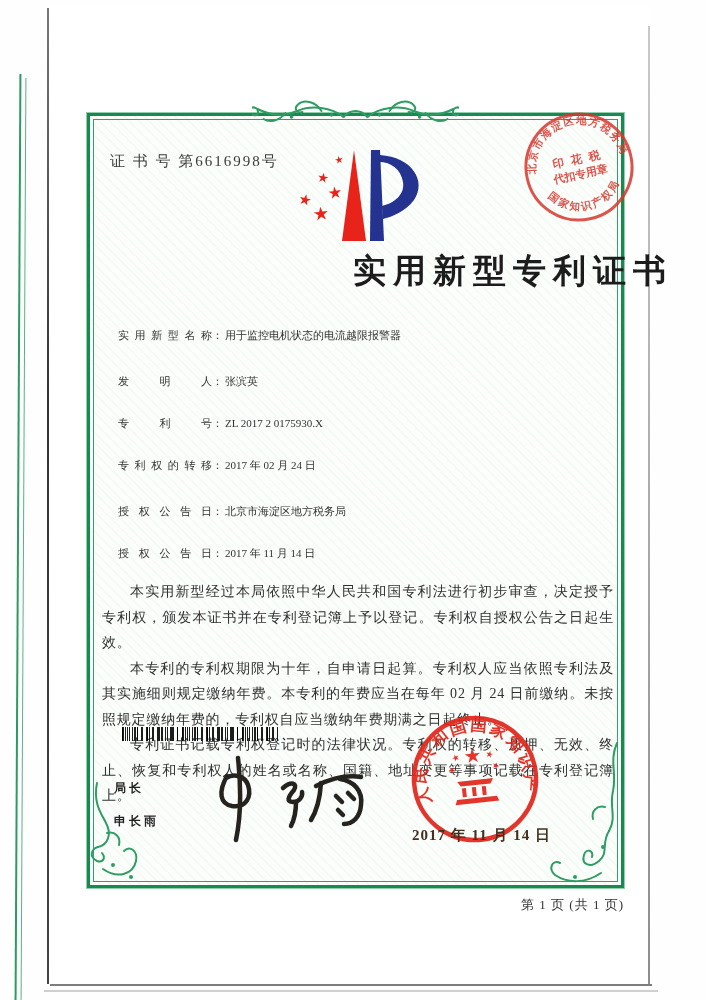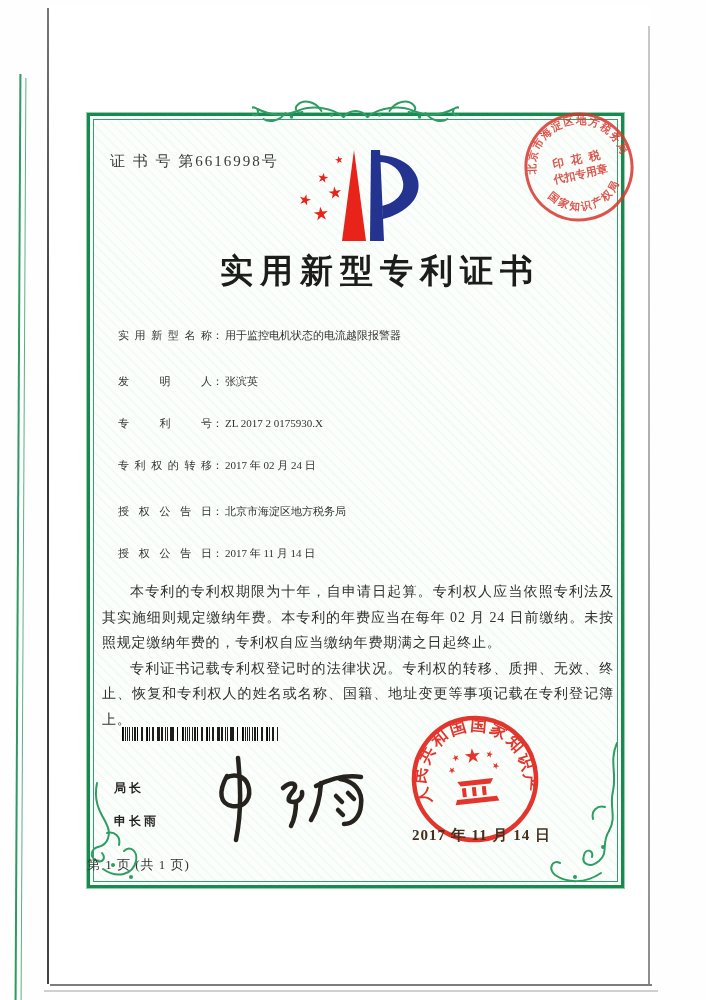--- a/index.html
+++ b/index.html
@@ -39,21 +39,21 @@
       repeating-linear-gradient(45deg, rgba(46,140,90,.035) 0 2px, transparent 2px 7px),
       #fbfefb;
   }
   .frame-inner{position:absolute;inset:3px;border:1px solid var(--inner-green);}
 
   .cert-no{left:110px;top:152px;font-size:15px;letter-spacing:2px;color:#3a3a3a;font-family:Liberation Serif, serif;}
 
   .logo{left:283px;top:148px;width:150px;height:100px;}
 
   .title{
-    left:87px;top:249px;width:586px;text-align:center;
+    left:87px;top:249px;width:586px;text-align:right;
     font-size:33px;font-weight:bold;letter-spacing:7px;color:#1c1c1c;
   }
 
   .field{left:118px;width:480px;font-size:11px;color:#333;white-space:nowrap;}
   .flabel{display:inline-block;width:94px;text-align:justify;text-align-last:justify;}
   .fvalue{margin-left:2px;}
   .f0{top:328px;} .f1{top:374px;} .f2{top:416px;}
   .f3{top:458px;} .f4{top:504px;} .f5{top:546px;}
 
   .body-text{
@@ -74,21 +74,21 @@
   .issuer{left:114px;top:772px;font-family:"Liberation Sans","DejaVu Sans",sans-serif;
     font-size:12px;font-weight:700;letter-spacing:3px;color:#242424;line-height:33px;}
 
   .signature{left:195px;top:746px;width:178px;height:108px;}
 
   .seal{left:400px;top:704px;width:150px;height:150px;opacity:.92;}
   .seal-date{left:412px;top:826px;font-size:15px;font-weight:600;letter-spacing:1px;color:#43301f;}
 
   .tax-stamp{left:519px;top:107px;width:120px;height:120px;opacity:.85;}
 
-  .footer-page{left:87px;top:856px;width:537px;text-align:left;font-size:13px;color:#343434;letter-spacing:1px;}
+  .footer-page{left:87px;top:896px;width:537px;text-align:right;font-size:13px;color:#343434;letter-spacing:1px;}
 
   .orn{stroke:var(--ornament-green);fill:none;stroke-width:2;stroke-linecap:round;}
   .orn-f{fill:var(--ornament-green);stroke:none;}
   .ornament-top{left:252px;top:99px;width:207px;height:44px;}
   .ornament-bl{left:89px;top:781px;width:56px;height:106px;}
   .ornament-br{left:547px;top:741px;width:78px;height:146px;}
 
   .seal-text{font-family:"Liberation Serif",serif;font-weight:bold;}
 </style>
 </head>
@@ -178,20 +178,21 @@
     <span class="flabel">专利权的转移</span><span>：</span><span class="fvalue">2017 年 02 月 24 日</span>
   </div>
   <div class="abs field f4">
     <span class="flabel">授权公告日</span><span>：</span><span class="fvalue">北京市海淀区地方税务局</span>
   </div>
   <div class="abs field f5">
     <span class="flabel">授权公告日</span><span>：</span><span class="fvalue">2017 年 11 月 14 日</span>
   </div>
 
   <div class="abs body-text">
+    <p>本实用新型经过本局依照中华人民共和国专利法进行初步审查，决定授予专利权，颁发本证书并在专利登记簿上予以登记。专利权自授权公告之日起生效。</p>
     <p>本专利的专利权期限为十年，自申请日起算。专利权人应当依照专利法及其实施细则规定缴纳年费。本专利的年费应当在每年 02 月 24 日前缴纳。未按照规定缴纳年费的，专利权自应当缴纳年费期满之日起终止。</p>
     <p>专利证书记载专利权登记时的法律状况。专利权的转移、质押、无效、终止、恢复和专利权人的姓名或名称、国籍、地址变更等事项记载在专利登记簿上。</p>
   </div>
 
   <div class="abs barcode"></div>
 
   <div class="abs issuer">
     <div>局长</div>
     <div>申长雨</div>
   </div>

